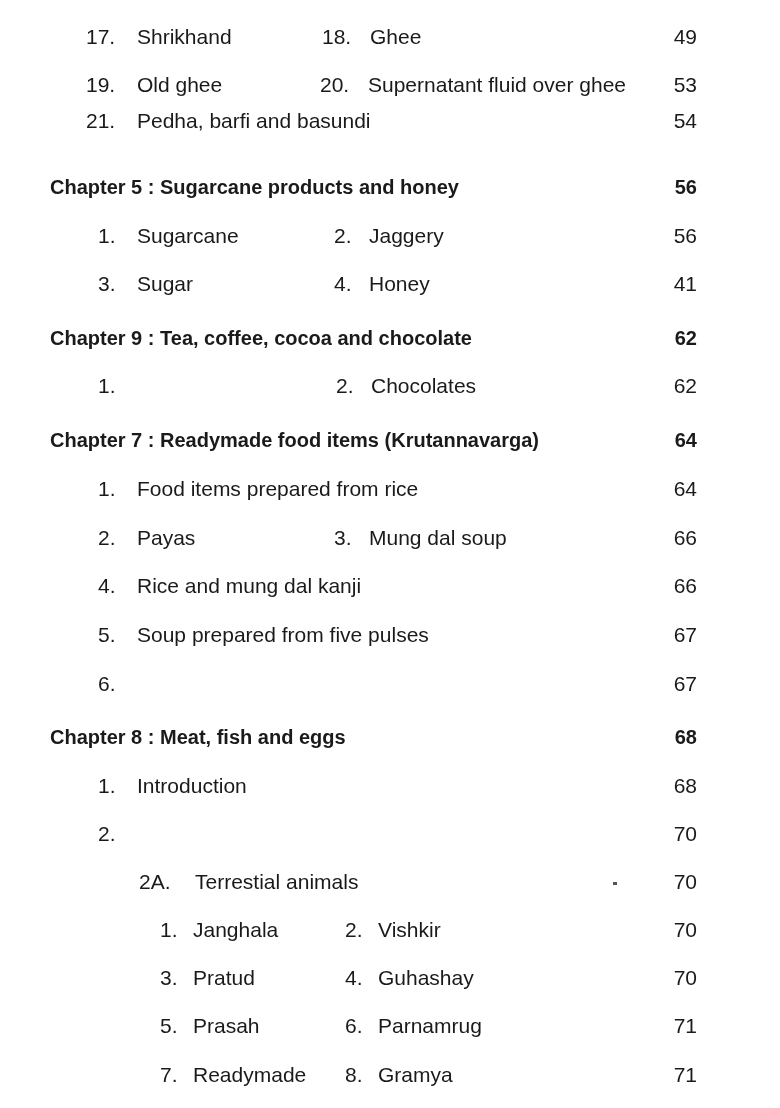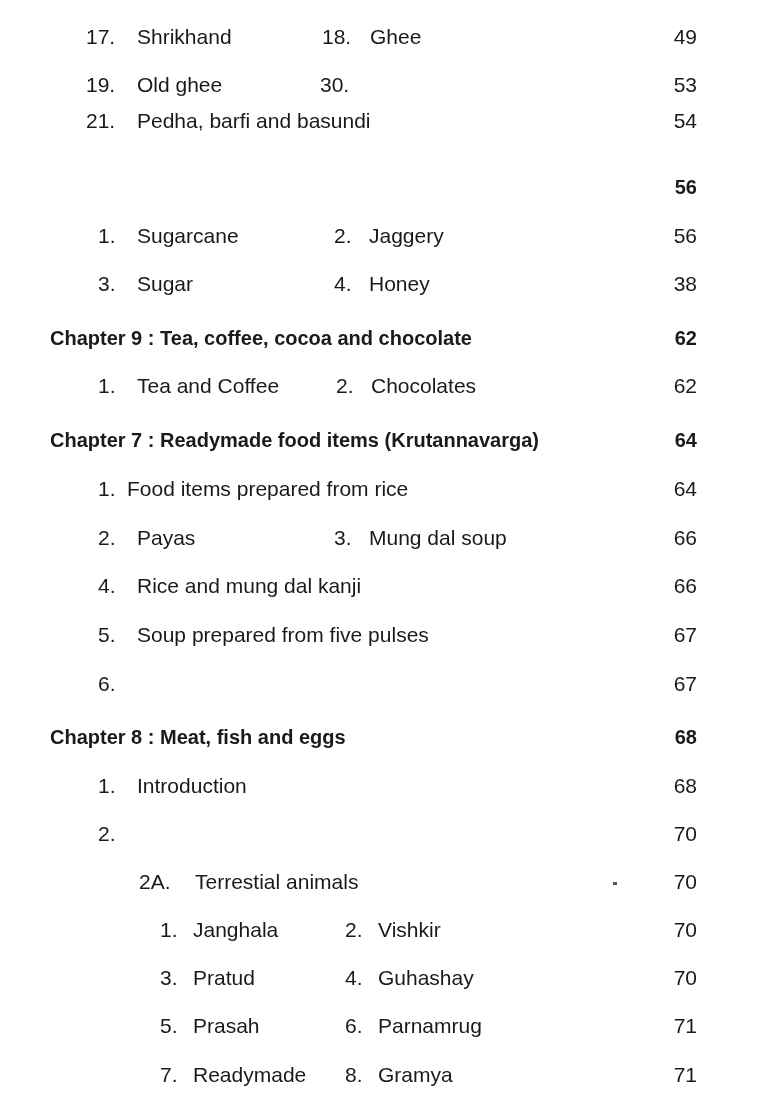--- a/index.html
+++ b/index.html
@@ -20,67 +20,68 @@
   <span style="left:86px">17.</span>
   <span style="left:137px">Shrikhand</span>
   <span style="left:322px">18.</span>
   <span style="left:370px">Ghee</span>
   <span class="pg">49</span>
 </div>
 
 <div class="row" style="top:70px">
   <span style="left:86px">19.</span>
   <span style="left:137px">Old ghee</span>
-  <span style="left:320px">30.</span>
+  <span style="left:320px">20.</span>
+  <span style="left:368px">Supernatant fluid over ghee</span>
   <span class="pg">53</span>
 </div>
 
 <div class="row" style="top:106px">
   <span style="left:86px">21.</span>
   <span style="left:137px">Pedha, barfi and basundi</span>
   <span class="pg">54</span>
 </div>
 
 <div class="row chap" style="top:172px">
+  <span style="left:50px">Chapter 5 : Sugarcane products and honey</span>
   <span class="pg">56</span>
 </div>
 <div class="row" style="top:221px">
   <span style="left:98px">1.</span>
   <span style="left:137px">Sugarcane</span>
   <span style="left:334px">2.</span>
   <span style="left:369px">Jaggery</span>
   <span class="pg">56</span>
 </div>
 <div class="row" style="top:269px">
   <span style="left:98px">3.</span>
   <span style="left:137px">Sugar</span>
   <span style="left:334px">4.</span>
   <span style="left:369px">Honey</span>
-  <span class="pg">38</span>
+  <span class="pg">41</span>
 </div>
 
 <div class="row chap" style="top:323px">
   <span style="left:50px">Chapter 9 : Tea, coffee, cocoa and chocolate</span>
   <span class="pg">62</span>
 </div>
 <div class="row" style="top:371px">
   <span style="left:98px">1.</span>
-  <span style="left:137px">Tea and Coffee</span>
   <span style="left:336px">2.</span>
   <span style="left:371px">Chocolates</span>
   <span class="pg">62</span>
 </div>
 
 <div class="row chap" style="top:425px">
   <span style="left:50px">Chapter 7 : Readymade food items (Krutannavarga)</span>
   <span class="pg">64</span>
 </div>
 <div class="row" style="top:474px">
   <span style="left:98px">1.</span>
-  <span style="left:127px">Food items prepared from rice</span>
+  <span style="left:137px">Food items prepared from rice</span>
   <span class="pg">64</span>
 </div>
 <div class="row" style="top:523px">
   <span style="left:98px">2.</span>
   <span style="left:137px">Payas</span>
   <span style="left:334px">3.</span>
   <span style="left:369px">Mung dal soup</span>
   <span class="pg">66</span>
 </div>
 <div class="row" style="top:571px">

